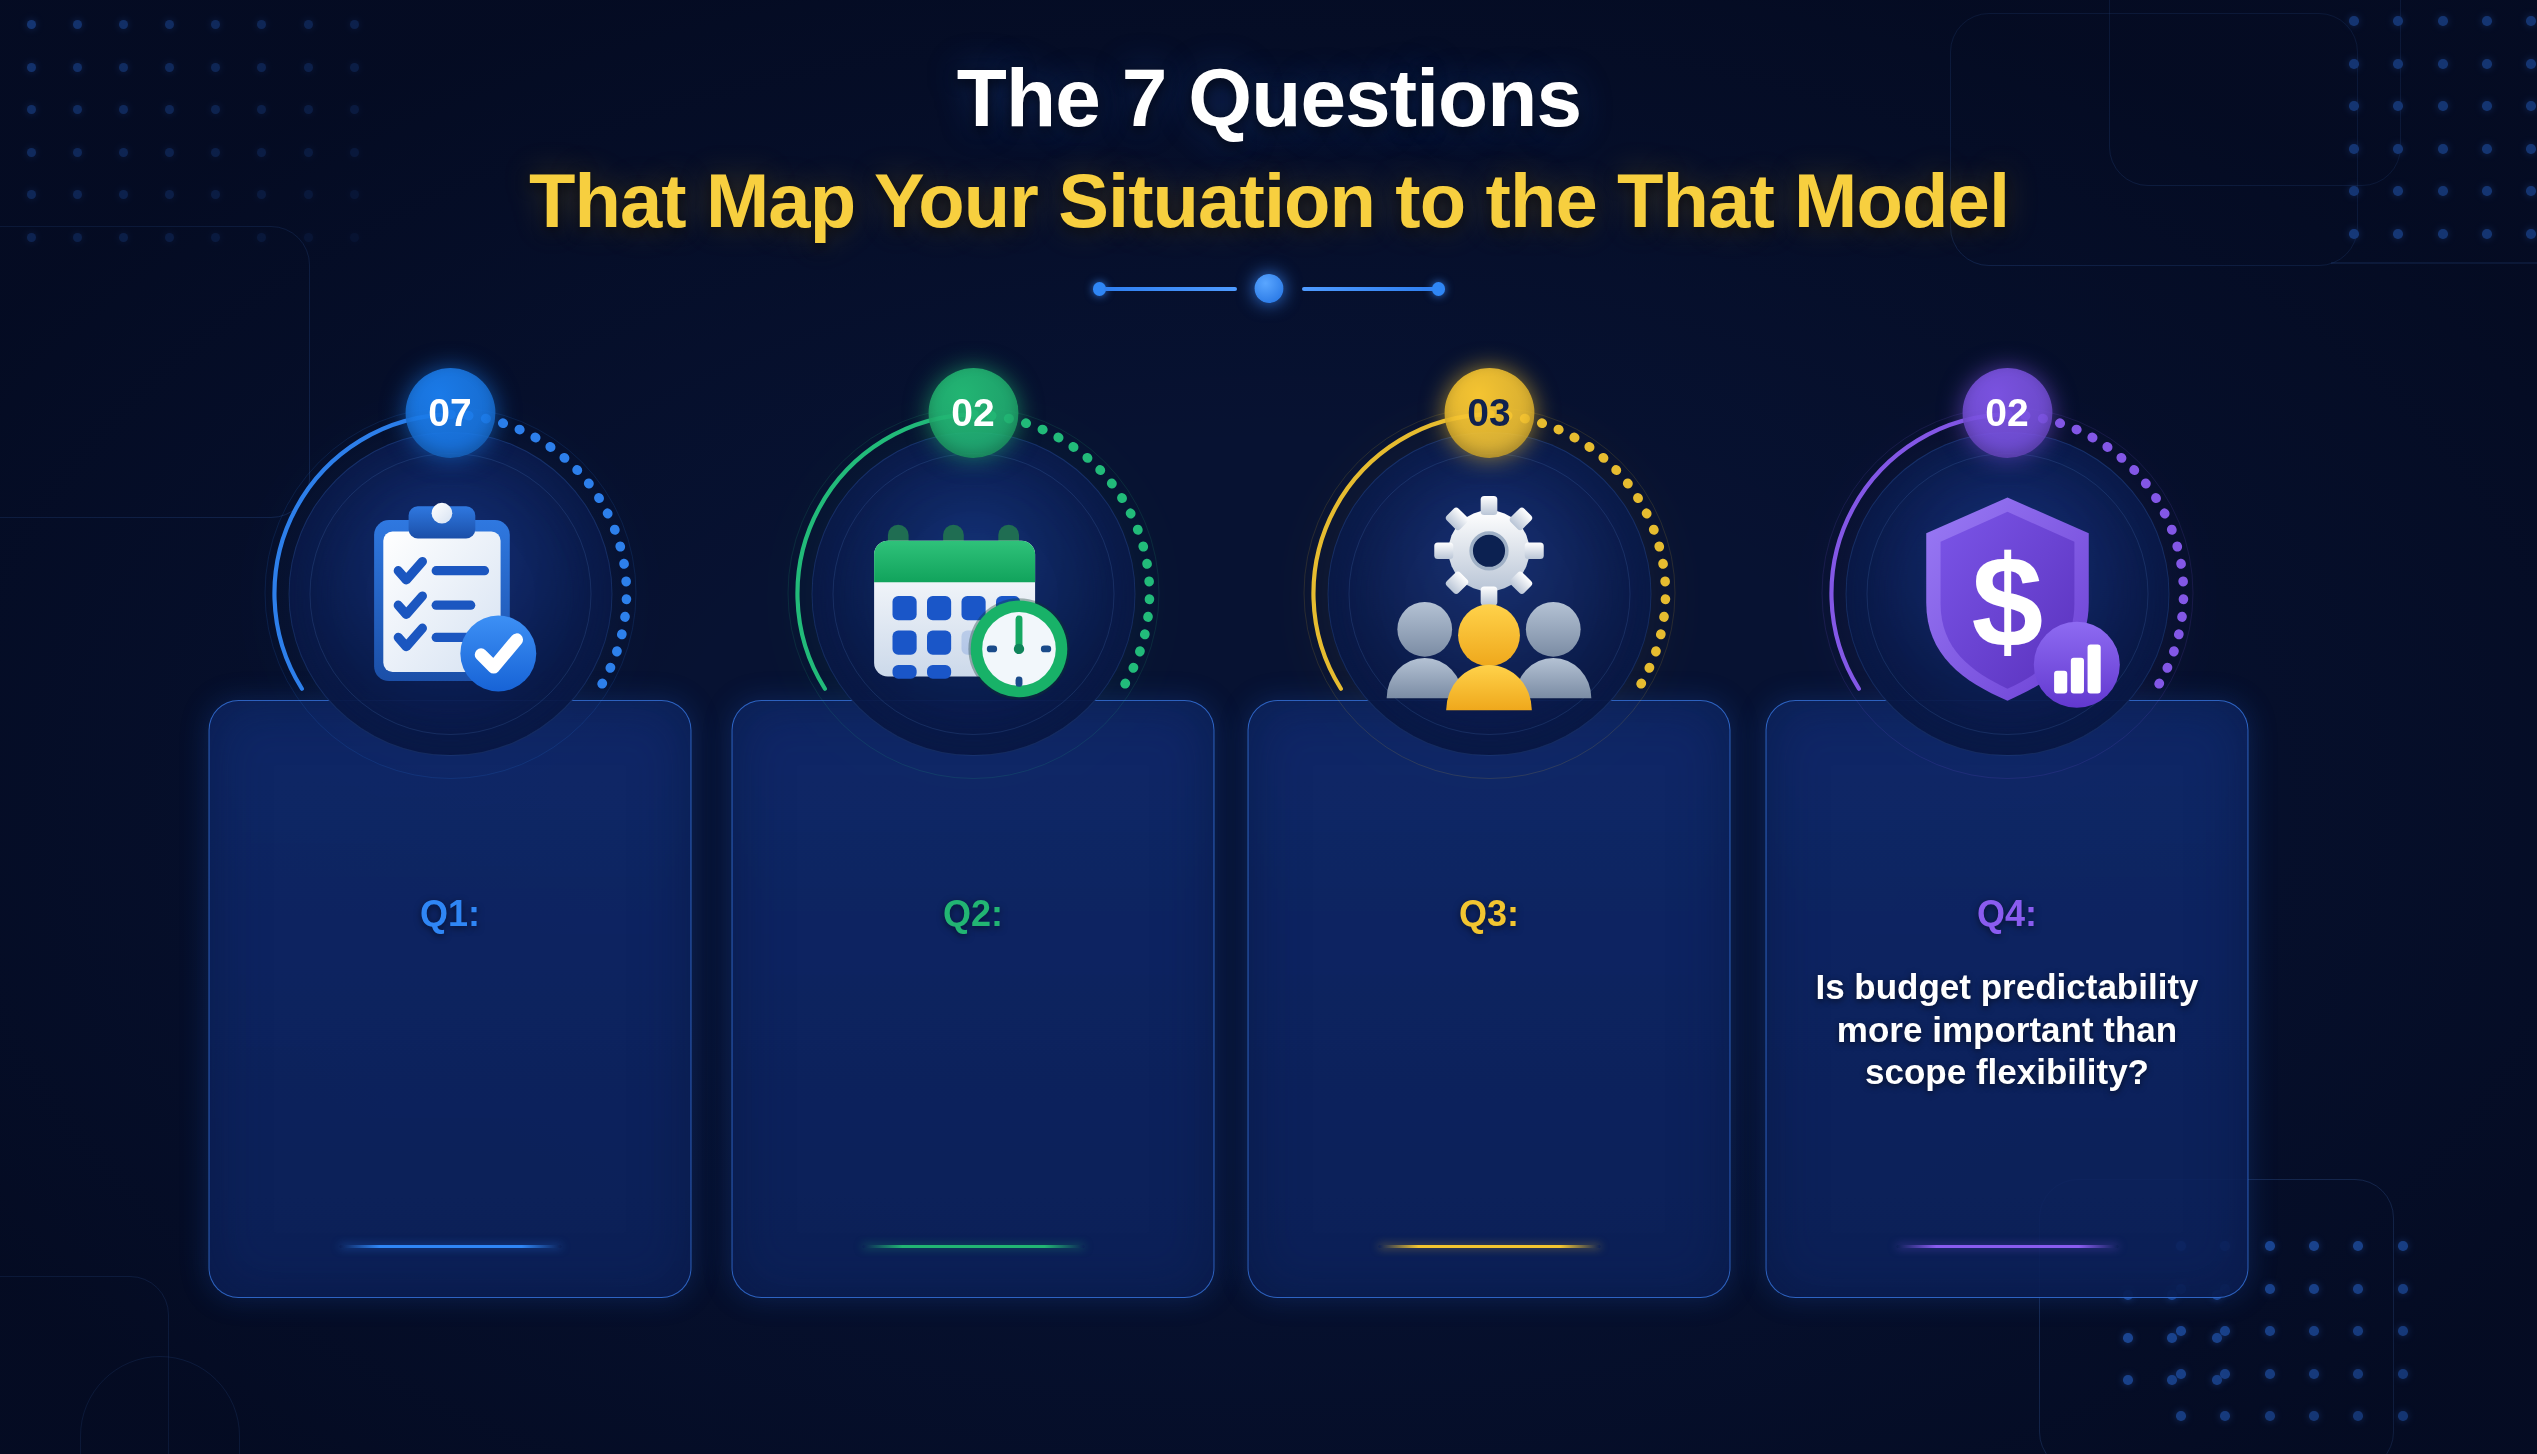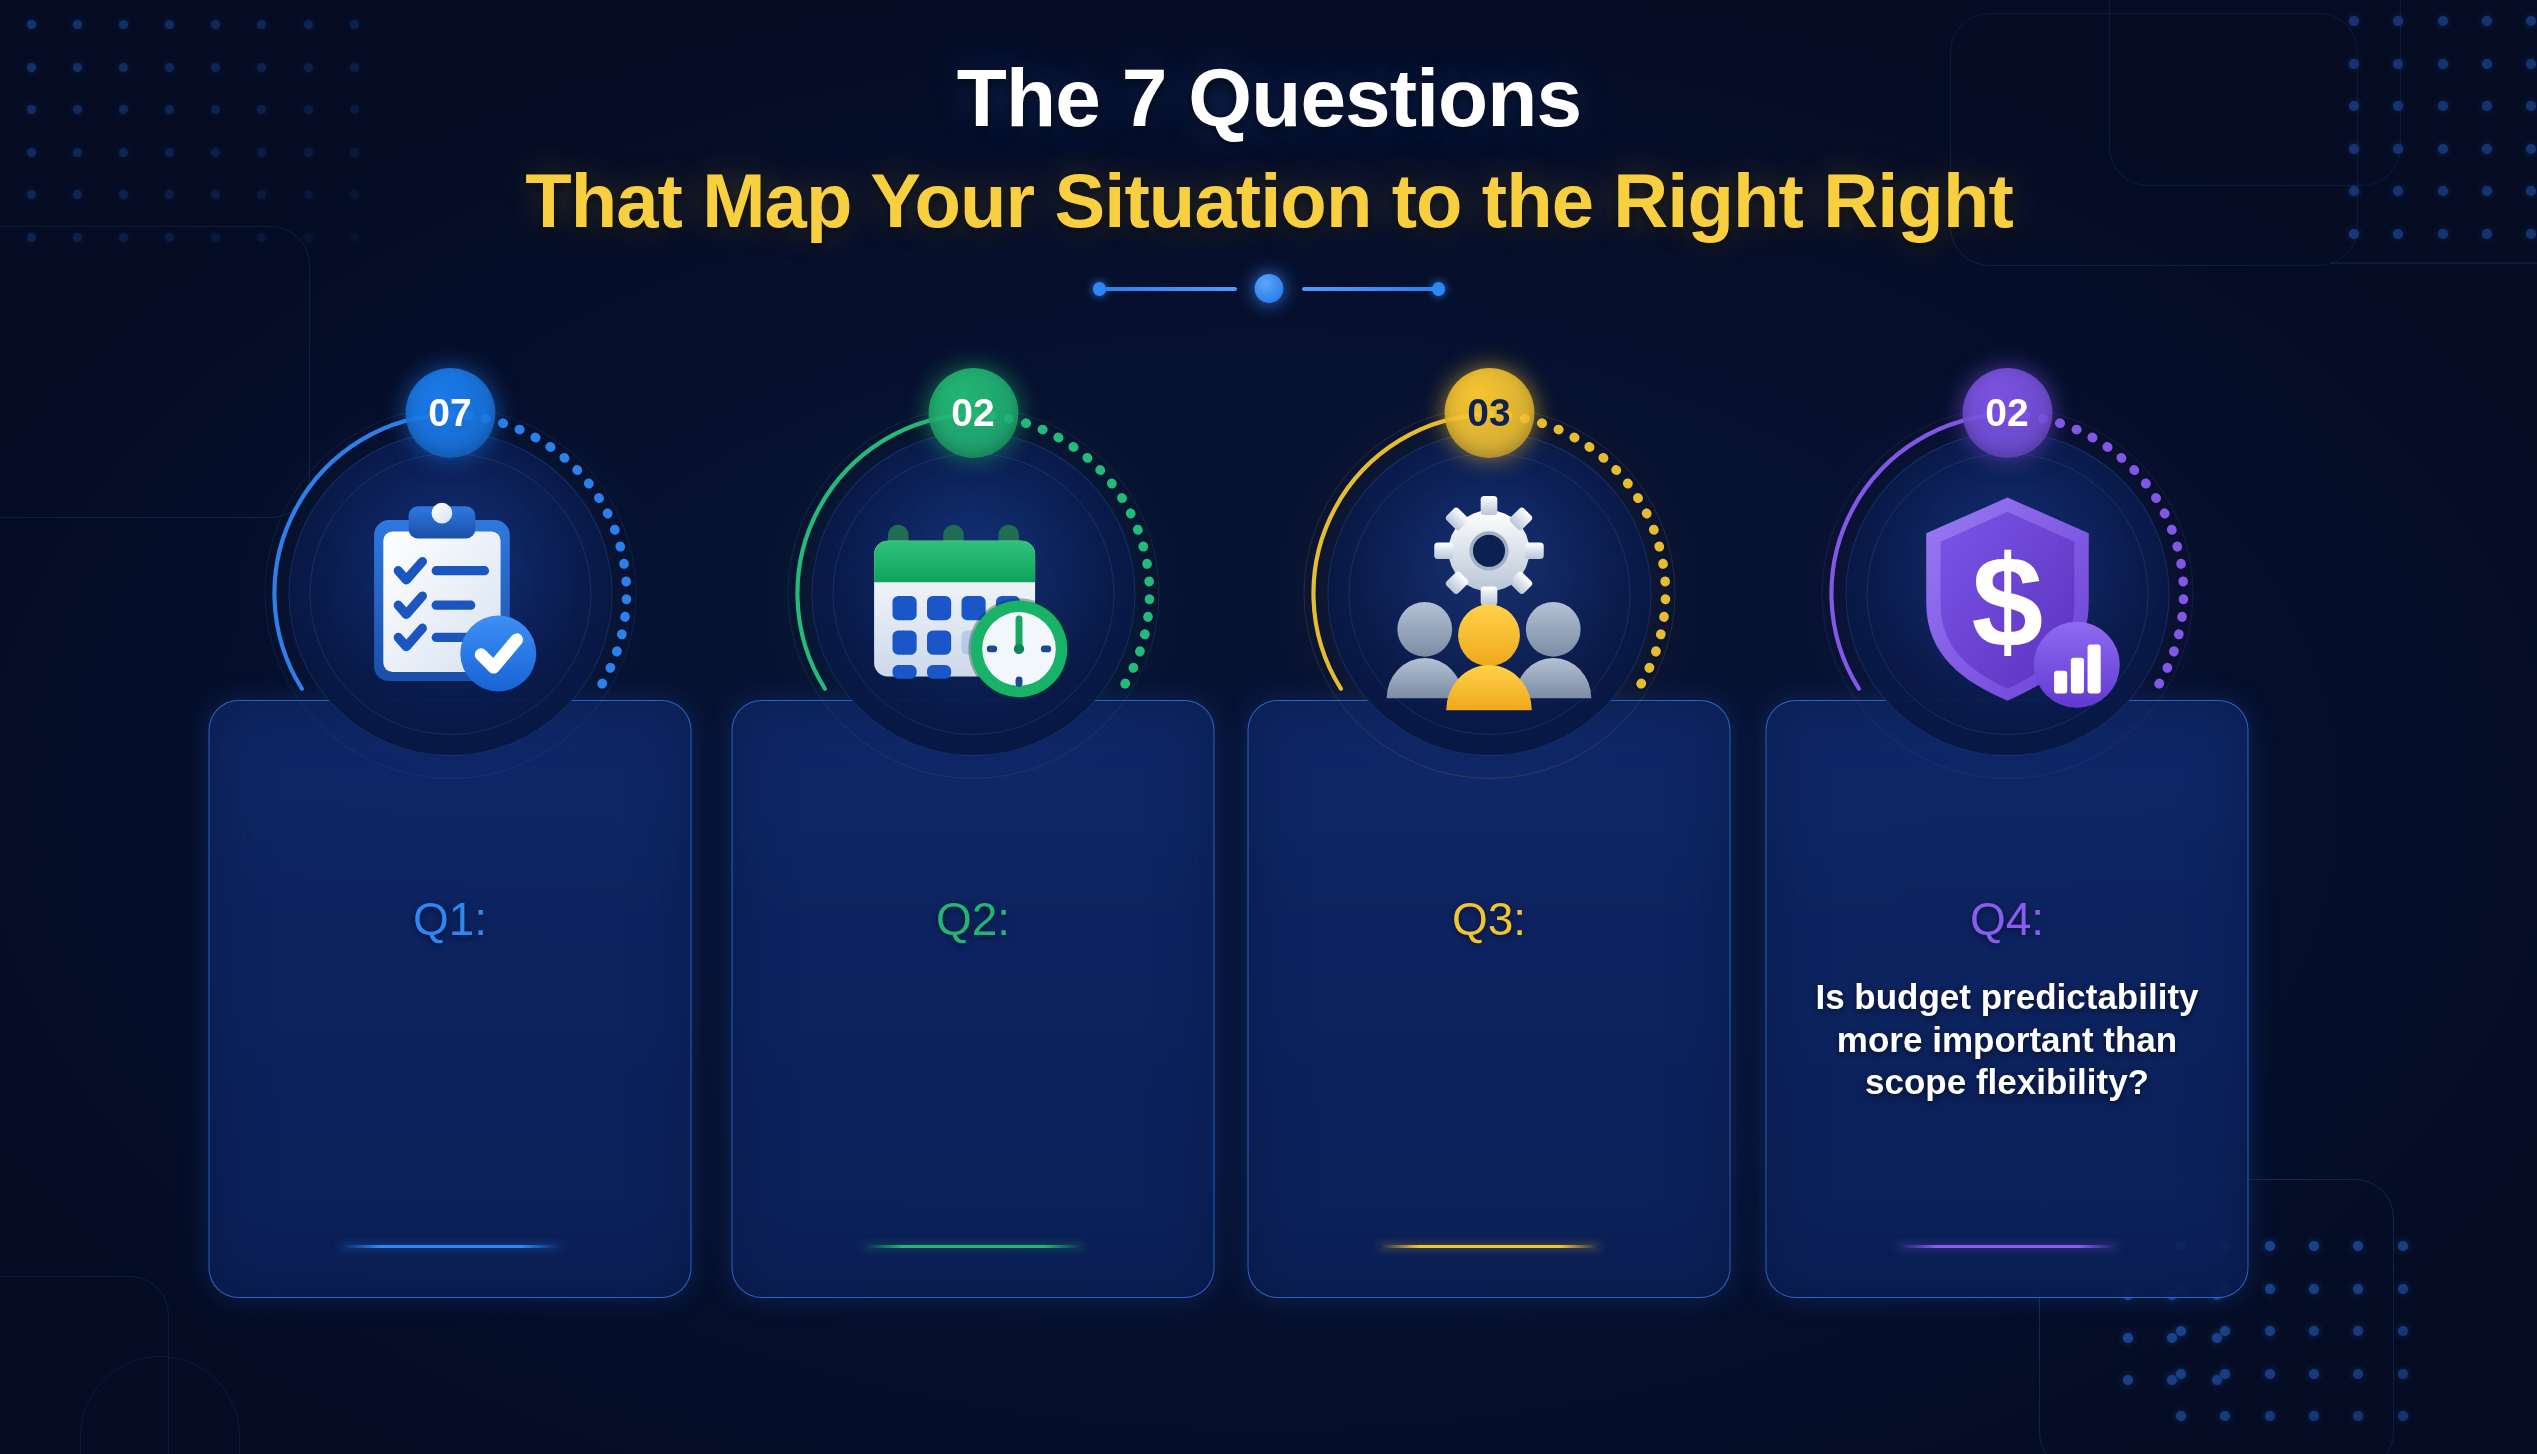--- a/index.html
+++ b/index.html
@@ -132,21 +132,21 @@
     border-radius:30px;
     background:linear-gradient(180deg, rgba(17,45,115,.82) 0%, rgba(14,38,102,.9) 40%, rgba(12,33,90,.92) 100%);
     border:1.8px solid rgba(58,124,230,.72);
     box-shadow:0 0 28px rgba(26,78,180,.3), inset 0 0 53px rgba(8,22,60,.55);
     z-index:8;
     padding:0 23px;
     display:flex; flex-direction:column; align-items:center;
   }
   .card .qlabel{
     margin-top:195px;
-    font-size:46px; font-weight:normal; line-height:1;
+    font-size:36px; font-weight:bold; line-height:1;
     text-shadow:0 1.8px 7px rgba(0,0,0,.5);
   }
   .card .qtext{
     margin-top:34px;
     font-size:35px; font-weight:bold; color:#ffffff;
     line-height:1.22; text-align:center;
     text-shadow:0 1.8px 6.2px rgba(0,0,0,.55);
     padding:0 7px;
   }
   .card .accent{
@@ -300,21 +300,21 @@
       <i style="left: 0px; top: 85px; opacity: 1;"></i>
       <i style="left: 44px; top: 85px; opacity: 1;"></i>
       <i style="left: 89px; top: 85px; opacity: 1;"></i>
     </div>
 
   <div class="vignette"></div>
 </div>
 
 <div id="header">
   <div class="title-1">The 7 Questions</div>
-  <div class="title-2">That Map Your Situation to the Right Right</div>
+  <div class="title-2">That Map Your Situation to the That Model</div>
   <div class="divider">
     <div class="cap l"></div>
     <div class="ln left"></div>
     <div class="hub"></div>
     <div class="ln right"></div>
     <div class="cap r"></div>
   </div>
 </div>
 
 <div id="cards">

